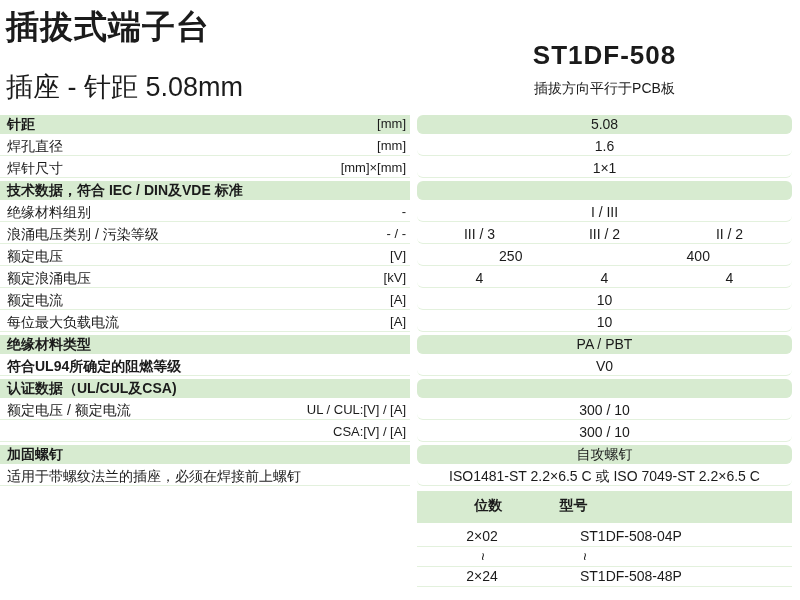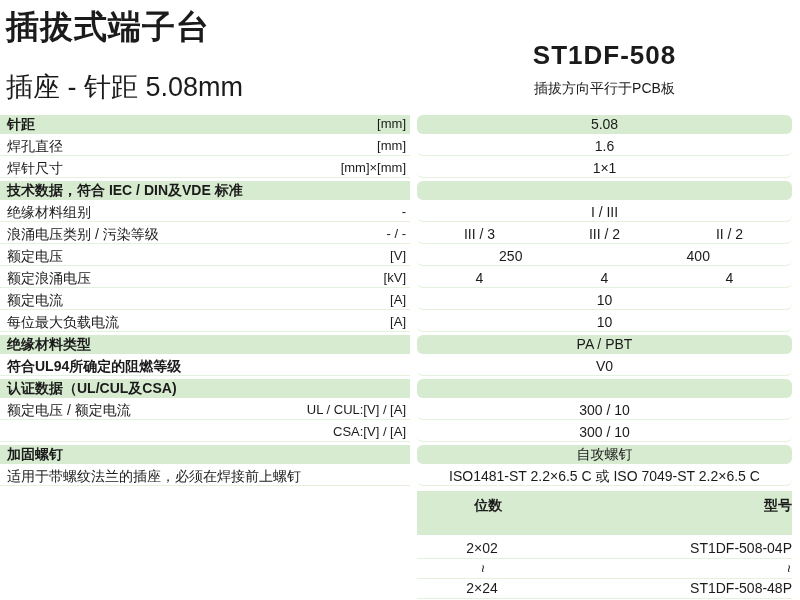--- a/index.html
+++ b/index.html
@@ -25,23 +25,23 @@
   .cell-r{width:375px;text-align:center;border-radius:6px;}
   .green-bg{background:#d7ebd0;border-bottom-color:#d7ebd0;}
   .row.white .cell{border-bottom-color:#e3f1dd;}
   .lbl-bold{font-weight:bold;}
   .unit{font-size:13px;white-space:nowrap;}
   .vals{display:flex;}
   .vals span{flex:1;}
 
   
   .order{margin-left:417px;width:375px;margin-top:5px;}
-  .order-hdr{display:flex;background:#d7ebd0;height:44px;line-height:28px;font-size:14px;font-weight:bold;margin-bottom:4px;}
+  .order-hdr{display:flex;background:#d7ebd0;height:32px;line-height:28px;font-size:14px;font-weight:bold;margin-bottom:4px;}
   .order-hdr .c1,.order-row .c1{width:38%;text-align:center;}
-  .order-hdr .c2,.order-row .c2{width:62%;text-align:right;}
+  .order-hdr .c2,.order-row .c2{width:62%;text-align:left;}
   .order-row{display:flex;height:19px;line-height:19px;font-size:14px;border-bottom:1px solid #e3f1dd;gap:33px;}
   .wave{display:inline-block;transform:rotate(90deg);}
 </style>
 </head>
 <body>
 
 <div class="page">
 
   <div class="hdr">
     <div class="title">插拔式端子台</div>

